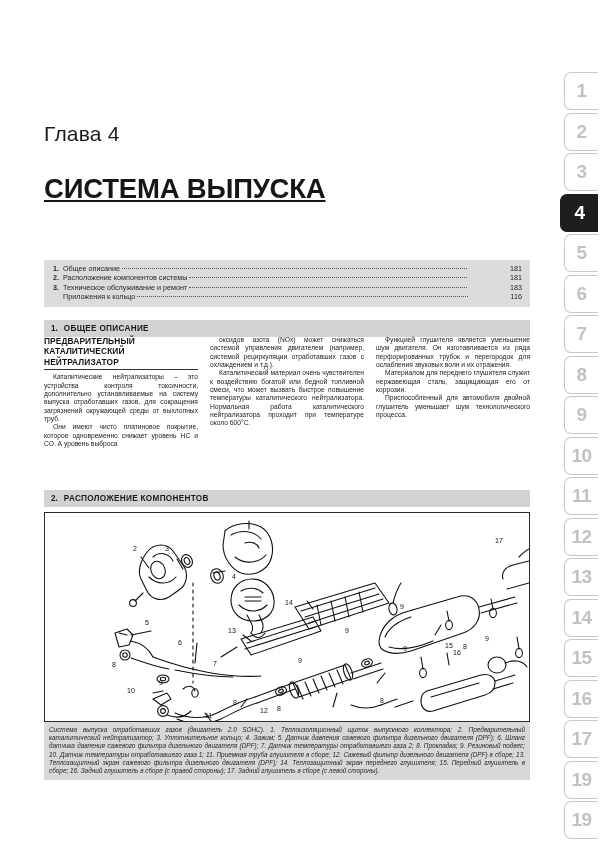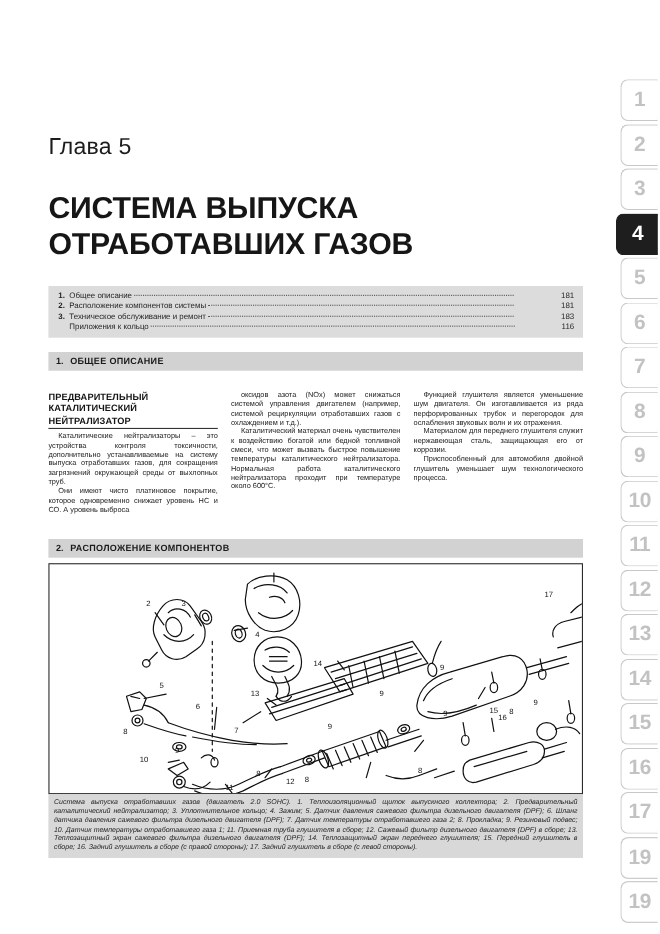--- a/index.html
+++ b/index.html
@@ -33,20 +33,21 @@
   }
   .chapter-title {
     position: absolute;
     left: 0; top: 172px;
     width: 440px;
     font-size: 27.5px;
     font-weight: 700;
     line-height: 33px;
     letter-spacing: -0.2px;
     color: #161616;
+    text-decoration: underline;
   }
   .chapter-title .t-line { display: block; }
 
   
   .toc {
     position: absolute;
     left: 0; top: 260px;
     width: 486px;
     background: #dcdcdc;
     padding: 4px 6px 5px 6px;
@@ -99,21 +100,21 @@
     font-weight: 700;
     letter-spacing: 0.3px;
     color: #1a1a1a;
   }
   #sec1 { top: 320px; }
   #sec2 { top: 490px; }
 
   
   .columns {
     position: absolute;
-    left: 0; top: 356px;
+    left: 0; top: 336px;
     width: 486px;
     display: flex;
     gap: 12px;
   }
   .col { width: 154px; }
   .col-head {
     font-size: 8.4px;
     font-weight: 700;
     line-height: 10.4px;
     letter-spacing: 0.1px;
@@ -185,25 +186,24 @@
     width: 38px;
     right: 2px;
     z-index: 5;
   }
 </style>
 </head>
 <body>
 
 <div id="page">
 
-  <div class="chapter-label">Глава 5</div>
+  <div class="chapter-label">Глава 4</div>
 
   <div class="chapter-title">
     <span class="t-line">СИСТЕМА ВЫПУСКА</span>
-    <span class="t-line">ОТРАБОТАВШИХ ГАЗОВ</span>
   </div>
 
   <div class="toc" id="toc-host">
       <div class="toc-row">
         <span class="toc-num">1.</span>
         <span class="toc-text">Общее описание</span>
         <span class="toc-dots"></span>
         <span class="toc-page">181</span>
       </div>
       <div class="toc-row">

